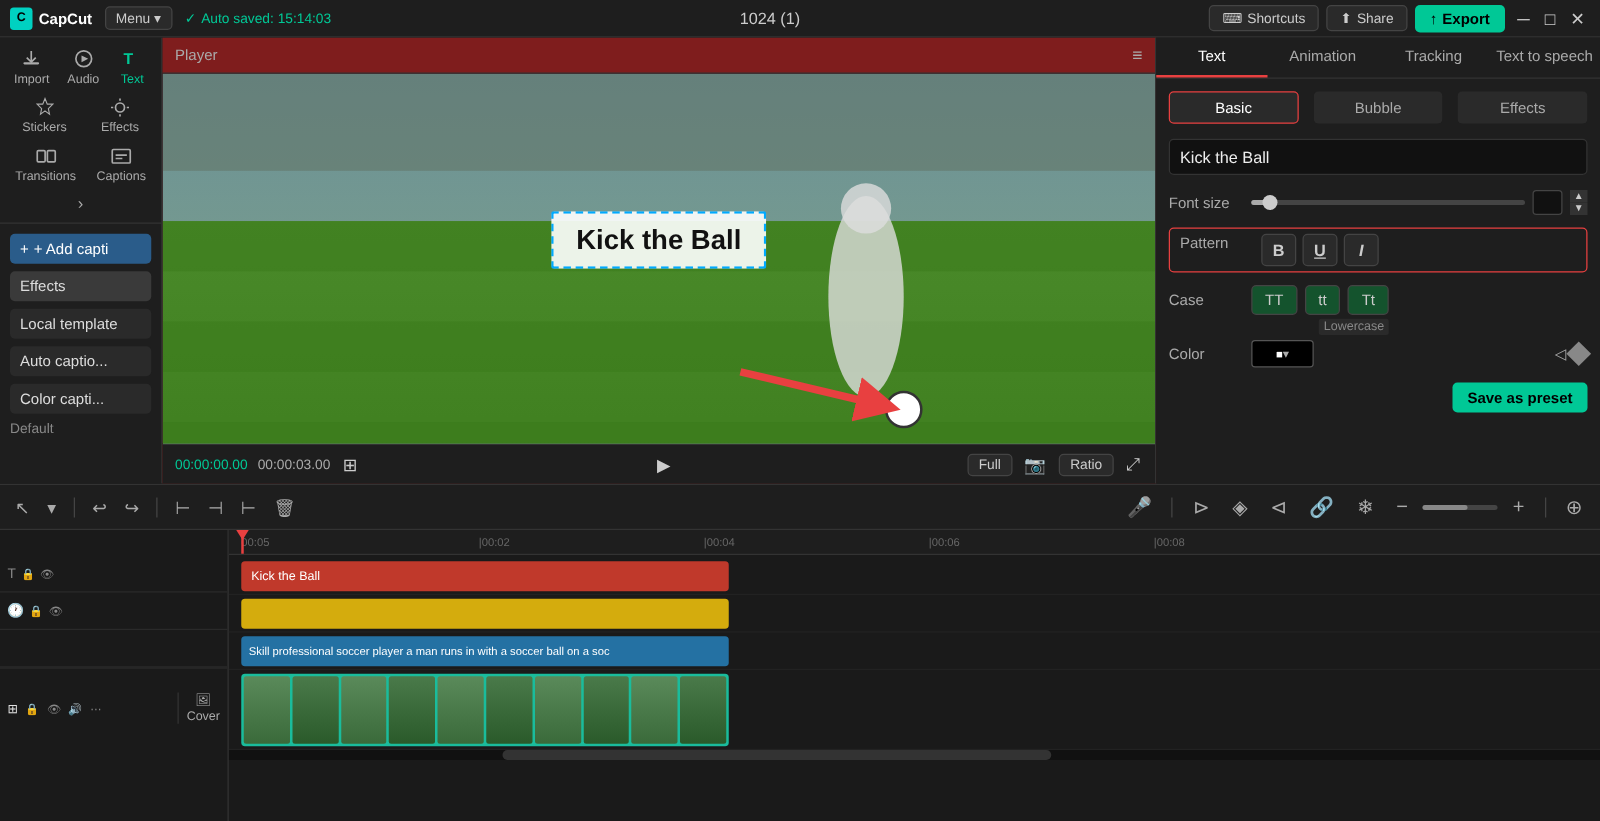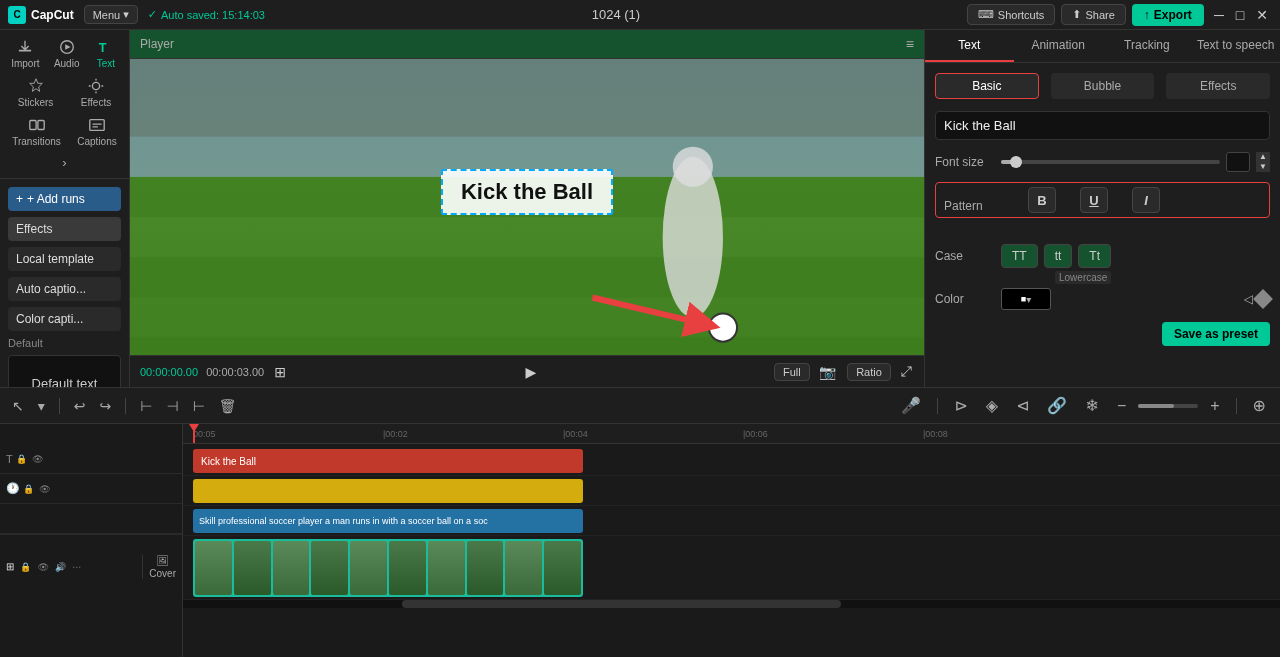--- a/index.html
+++ b/index.html
@@ -32,21 +32,21 @@
     .add-text-btn { background: #2a5c8a; border: none; color: #fff; padding: 5px 8px; border-radius: 4px; font-size: 12px; cursor: pointer; display: flex; align-items: center; gap: 4px; }
     .panel-btn { background: #2a2a2a; border: none; color: #ddd; padding: 5px 8px; border-radius: 4px; font-size: 12px; cursor: pointer; text-align: left; }
     .panel-btn.active { background: #3a3a3a; }
 
     
     .text-presets { flex: 1; overflow-y: auto; }
     .preset-label { font-size: 11px; color: #888; margin-bottom: 6px; }
     .preset-card { background: #111; border: 1px solid #333; border-radius: 4px; padding: 20px 10px; text-align: center; font-size: 13px; color: #ccc; cursor: pointer; }
 
     
-    .player-area { flex: 1; background: #14532d; display: flex; flex-direction: column; border-right: 1px solid #333; }
+    .player-area { flex: 1; background: #7f1d1d; display: flex; flex-direction: column; border-right: 1px solid #333; }
     .player-header { display: flex; align-items: center; padding: 6px 10px; border-bottom: 1px solid #333; }
     .player-title { font-size: 12px; color: #aaa; flex: 1; }
     .player-menu { background: none; border: none; color: #aaa; cursor: pointer; font-size: 14px; }
     .player-video { flex: 1; background: #000; position: relative; overflow: hidden; }
     .text-overlay { position: absolute; top: 45%; left: 50%; transform: translate(-50%, -50%); background: rgba(255,255,255,0.9); color: #111; padding: 8px 18px; font-size: 22px; font-weight: bold; border-radius: 2px; border: 2px dashed #0af; white-space: nowrap; }
     .player-controls { display: flex; align-items: center; padding: 5px 10px; gap: 8px; background: #1e1e1e; border-top: 1px solid #333; }
     .time-current { color: #00c896; font-size: 11px; }
     .time-total { color: #aaa; font-size: 11px; }
     .ctrl-btn { background: none; border: none; color: #ccc; cursor: pointer; font-size: 14px; padding: 2px; }
     .ctrl-spacer { flex: 1; }
@@ -68,21 +68,21 @@
 
     .prop-row { display: flex; align-items: center; margin-bottom: 10px; gap: 6px; }
     .prop-label { font-size: 12px; color: #aaa; min-width: 60px; }
     .slider-track { flex: 1; height: 4px; background: #444; border-radius: 2px; position: relative; cursor: pointer; }
     .slider-fill { height: 100%; background: #aaa; border-radius: 2px; width: 8%; }
     .slider-thumb { width: 12px; height: 12px; background: #ccc; border-radius: 50%; position: absolute; top: -4px; left: 7%; transform: translateX(-50%); cursor: grab; }
     .num-input { background: #111; border: 1px solid #444; color: #eee; width: 24px; padding: 2px 4px; text-align: center; border-radius: 3px; font-size: 12px; }
     .stepper { display: flex; flex-direction: column; }
     .stepper-btn { background: #333; border: none; color: #ccc; font-size: 8px; cursor: pointer; padding: 1px 3px; line-height: 1; }
 
-    .pattern-row { display: flex; align-items: flex-end; gap: 24px; margin-bottom: 26px; border: 1px solid #e84040; border-radius: 4px; padding: 4px 8px; }
+    .pattern-row { display: flex; align-items: flex-start; gap: 5px; margin-bottom: 10px; border: 1px solid #e84040; border-radius: 4px; padding: 4px 8px; }
     .fmt-btn { background: #2a2a2a; border: 1px solid #444; color: #ccc; width: 28px; height: 26px; border-radius: 4px; cursor: pointer; font-size: 13px; font-weight: bold; display: flex; align-items: center; justify-content: center; }
     .fmt-btn.underline { text-decoration: underline; }
     .fmt-btn.italic { font-style: italic; }
 
     .case-row { display: flex; align-items: center; gap: 6px; margin-bottom: 10px; position: relative; }
     .case-btn { background: #14532d; border: 1px solid #444; color: #ccc; padding: 4px 10px; border-radius: 4px; font-size: 12px; cursor: pointer; }
     .lowercase-badge { position: absolute; bottom: -16px; left: 120px; font-size: 10px; color: #888; background: #2a2a2a; padding: 1px 4px; border-radius: 2px; }
 
     .color-row { display: flex; align-items: center; gap: 6px; margin-bottom: 10px; margin-top: 20px; }
     .color-swatch { width: 50px; height: 22px; background: #000; border: 1px solid #555; border-radius: 3px; cursor: pointer; position: relative; display: flex; align-items: center; justify-content: center; }
@@ -196,31 +196,28 @@
             <rect x="2" y="4" width="16" height="12" rx="1" stroke="currentColor" stroke-width="1.5" fill="none"></rect>
             <path d="M5 9h10M5 12h6" stroke="currentColor" stroke-width="1.5"></path>
           </svg>
         <span>Captions</span>
       </div>
       <button class="tool-more">›</button>
     </div>
     <div class="left-panel-content">
       <button class="add-text-btn">
         <span>+</span>
-        <span>+ Add runs</span>
+        <span>+ Add capti</span>
       </button>
       <button class="panel-btn active">Effects</button>
       <button class="panel-btn">Local template</button>
       <button class="panel-btn">Auto captio...</button>
       <button class="panel-btn">Color capti...</button>
       <div class="text-presets">
         <div class="preset-label">Default</div>
-        <div class="preset-card">
-          <span>Default text</span>
-        </div>
       </div>
     </div>
   </div>
 
   <div class="player-area">
     <div class="player-header">
       <span class="player-title">Player</span>
       <button class="player-menu">≡</button>
     </div>
     <div class="player-video">

